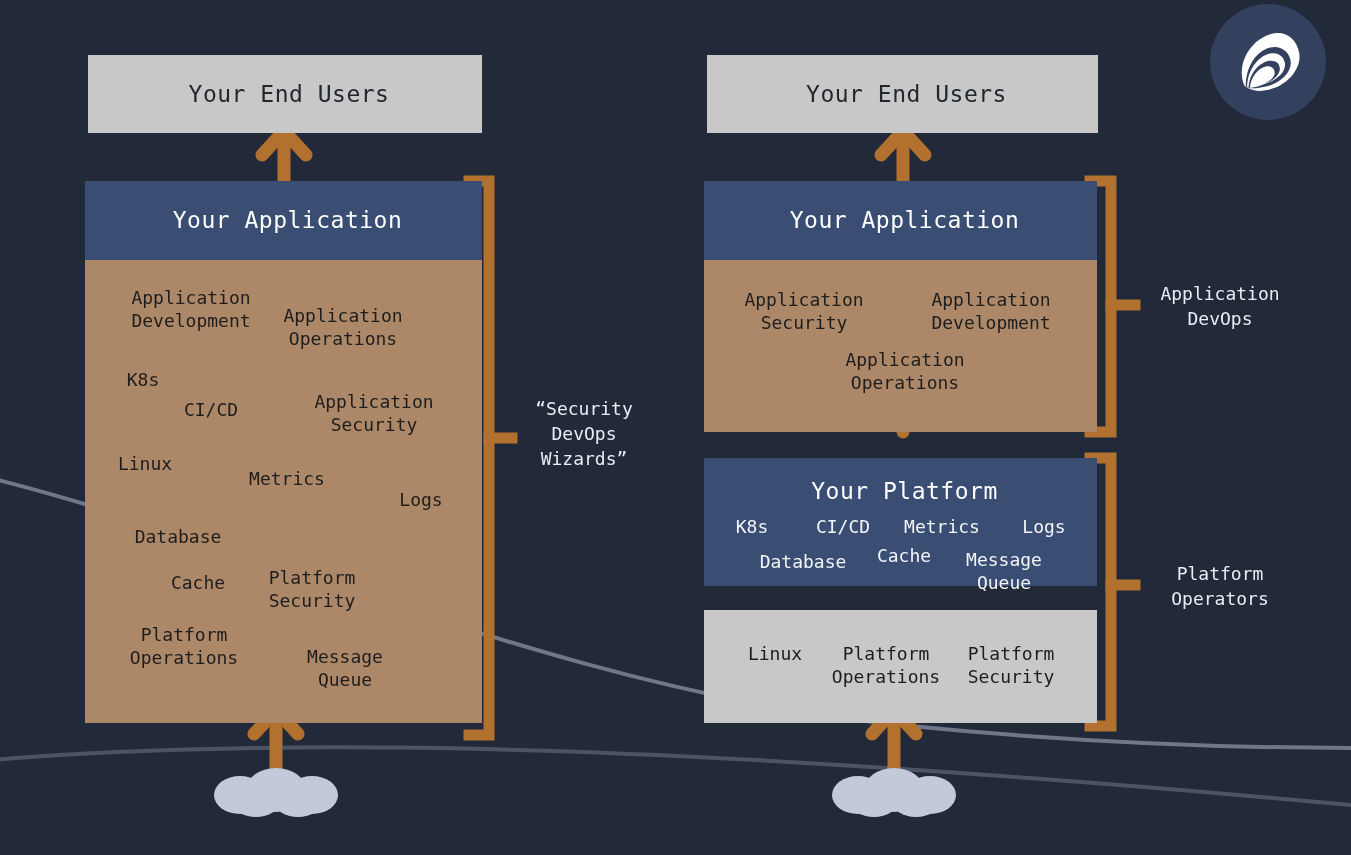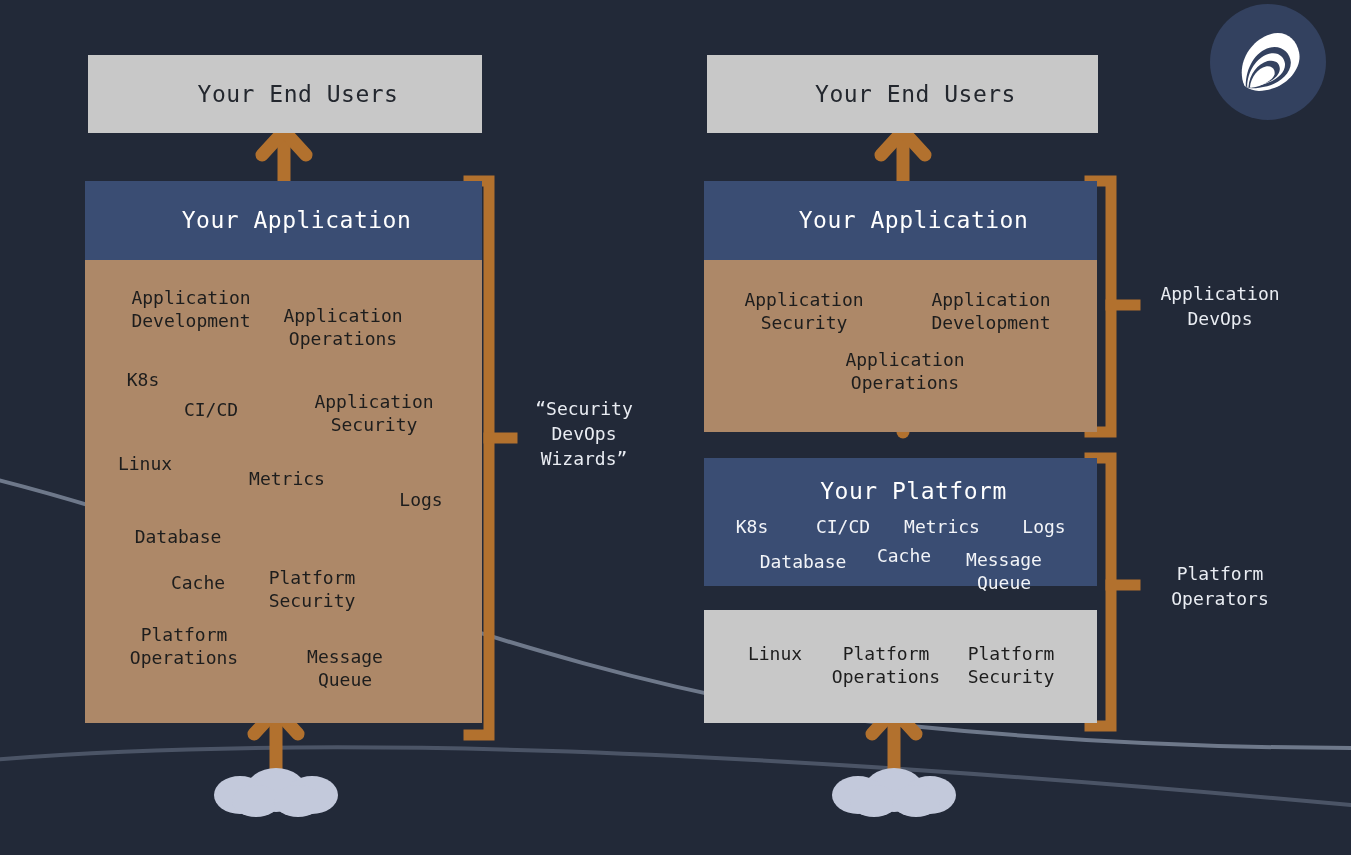--- a/index.html
+++ b/index.html
@@ -37,21 +37,21 @@
   .block-blue {
     background: #3a4d73;
     color: #ffffff;
   }
   .block-brown {
     background: #ad8868;
     color: #1e1e1e;
   }
   .block-title {
     position: absolute;
-    left: 13px;
+    left: 4px;
     width: 100%;
     text-align: center;
     font-size: 23px;
     letter-spacing: 0.5px;
     white-space: nowrap;
   }
   .block-gray .block-title { color: #23272e; }
   .block-blue .block-title { color: #ffffff; }
 
   

